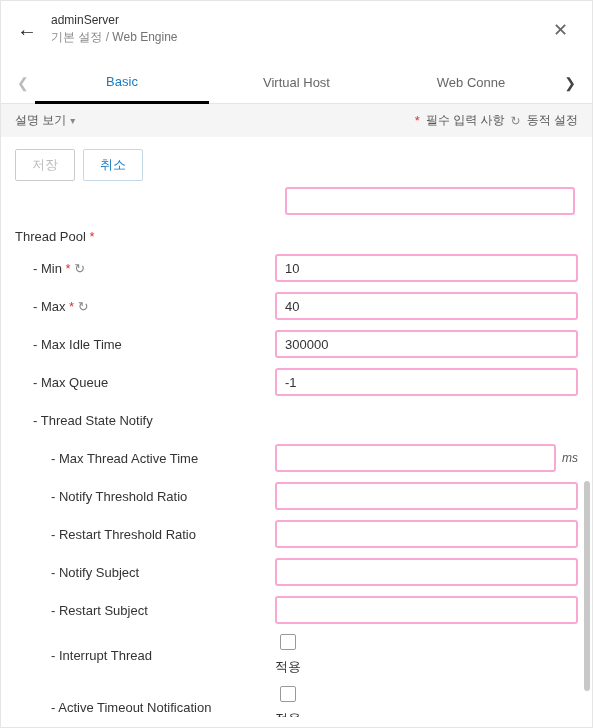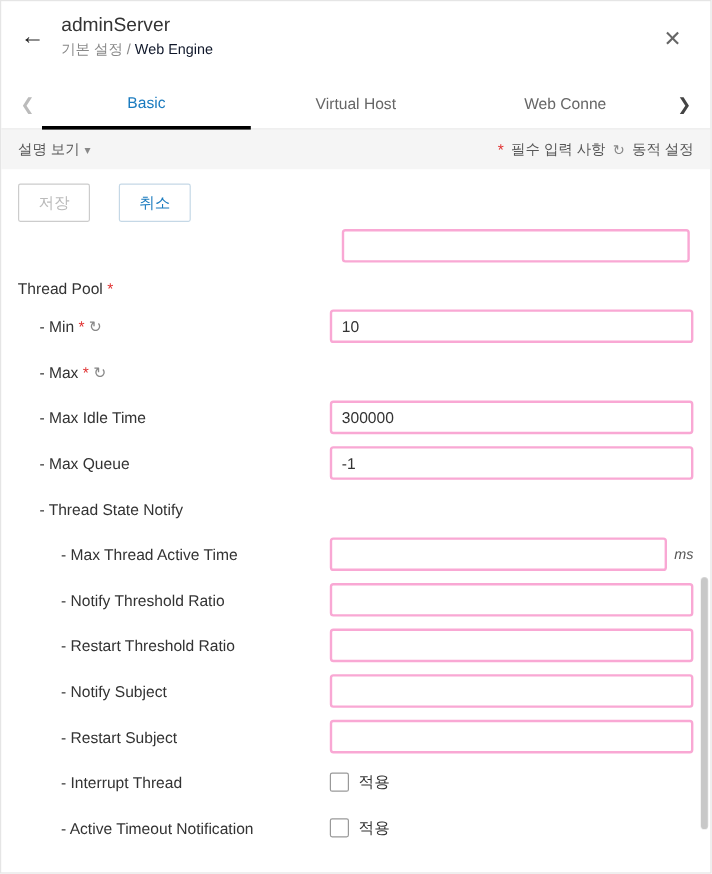--- a/index.html
+++ b/index.html
@@ -21,30 +21,30 @@
   position: relative;
 }
 .back-arrow {
   font-size: 20px;
   cursor: pointer;
   margin-right: 14px;
   color: #222;
 }
 .title-block { flex: 1; }
 .title-main {
-  font-size: 16px;
+  font-size: 12px;
   font-weight: 500;
   color: #333;
 }
 .breadcrumb {
   font-size: 12px;
   color: #888;
   margin-top: 2px;
 }
-.breadcrumb .active { color: #0f172a; font-weight: 500; }
+.breadcrumb .active { color: #737373; font-weight: 500; }
 .close-x {
   font-size: 18px;
   color: #666;
   cursor: pointer;
   padding: 4px 8px;
 }
 .tabs-row {
   display: flex;
   align-items: center;
   border-bottom: 1px solid #e5e5e5;
@@ -93,21 +93,21 @@
   margin-left: auto;
   display: flex;
   align-items: center;
   gap: 6px;
 }
 .req-star { color: #e03030; font-size: 13px; }
 .refresh-icon { color: #888; }
 .action-row {
   padding: 12px 14px 6px 14px;
   display: flex;
-  gap: 24px;
+  gap: 8px;
 }
 .btn {
   padding: 6px 16px;
   border: 1px solid #ccc;
   background: #fff;
   font-size: 13px;
   cursor: pointer;
   border-radius: 2px;
 }
 .btn.disabled { color: #bbb; }
@@ -152,20 +152,21 @@
 .suffix {
   margin-left: 6px;
   font-size: 12px;
   color: #555;
   font-style: italic;
 }
 .checkbox-wrap {
   display: flex;
   align-items: center;
   gap: 8px;
+  flex-direction: column;
 }
 .fake-checkbox {
   width: 16px;
   height: 16px;
   border: 1.5px solid #999;
   border-radius: 2px;
   display: inline-block;
 }
 .advanced-link {
   color: #1a7bbf;
@@ -239,20 +240,21 @@
     <div class="field-label">
       <span>- Min</span><span class="req-star"> *</span> <span class="refresh-icon">↻</span>
     </div>
     <input type="text" value="10" style="">
   </div>
 
   <div class="field-row indent1">
     <div class="field-label">
       <span>- Max</span><span class="req-star"> *</span> <span class="refresh-icon">↻</span>
     </div>
+    <input type="text" value="40" style="">
   </div>
 
   <div class="field-row indent1">
     <div class="field-label">- Max Idle Time</div>
     <input type="text" value="300000" style="">
   </div>
 
   <div class="field-row indent1">
     <div class="field-label">- Max Queue</div>
     <input type="text" value="-1" style="">

